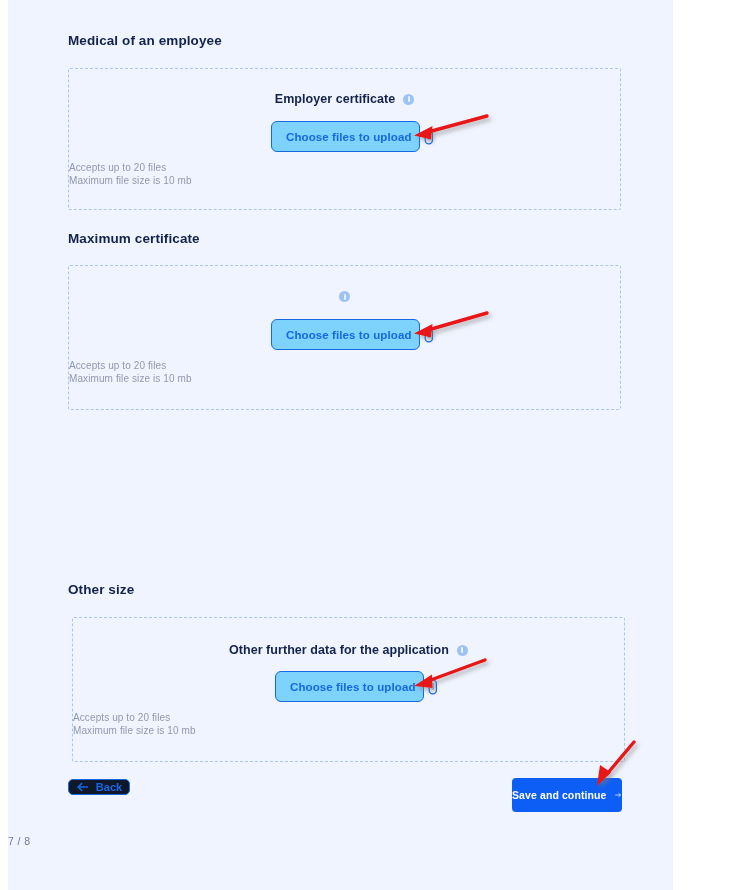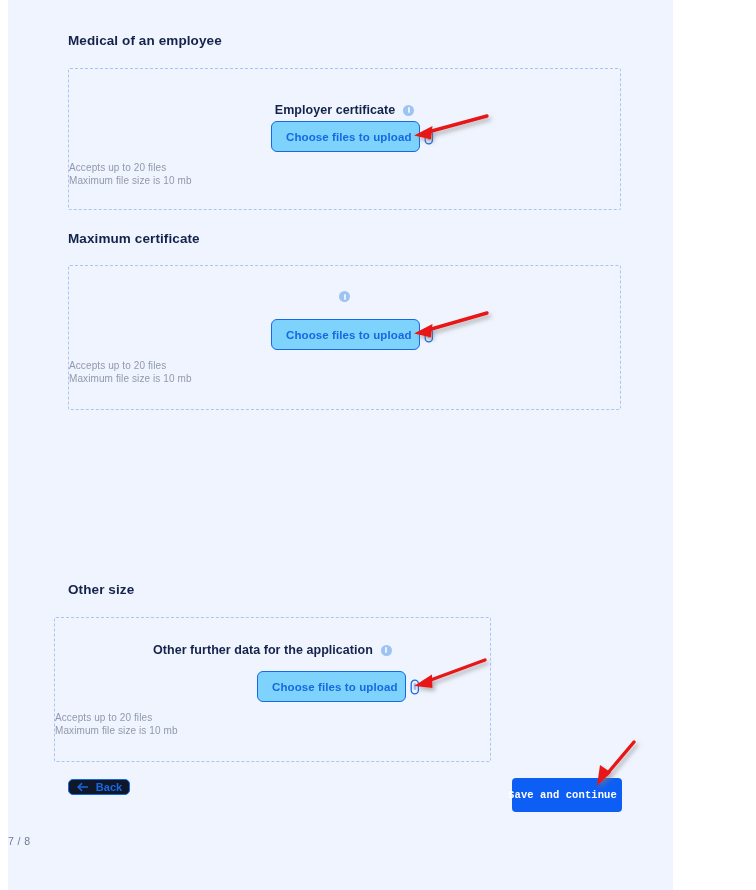--- a/index.html
+++ b/index.html
@@ -150,21 +150,20 @@
     height: 34px;
     border: none;
     border-radius: 4px;
     background: #0d5ef4;
     display: flex;
     align-items: center;
     justify-content: center;
     gap: 9px;
     box-sizing: border-box;
     cursor: pointer;
-    font-family: Liberation Mono, monospace;
   }
   .nav-btn-save .lbl {
     font-size: 10.5px;
     font-weight: bold;
     color: #ffffff;
     letter-spacing: 0.1px;
     white-space: nowrap;
   }
 
   .pager {
@@ -188,21 +187,21 @@
 </style>
 </head>
 <body>
 
 <div class="page-panel">
   <div class="content">
 
     <div class="section-heading" style="left:60px; top:33px;">Medical of an employee</div>
 
     <div class="upload-card" style="left:60px; top:68px; width:553px; height:142px;">
-      <div class="card-label-row" style="top:23px;margin-top:11px;">
+      <div class="card-label-row" style="top:23px;">
         <span class="card-label">Employer certificate</span>
         <span class="info-icon"></span>
       </div>
 
       <div class="choose-btn" style="left:202px; top:52px; width:149px;">
         <span class="choose-btn-label">Choose files to upload</span>
         <svg class="clip-icon" viewBox="0 0 14 16">
           <rect x="3.2" y="1.2" width="7.2" height="13.6" rx="3.6" fill="none" stroke="#1668e3" stroke-width="1.3"></rect>
           <rect x="5.6" y="4" width="2.6" height="7" rx="1.3" fill="#9dc3f5"></rect>
         </svg>
@@ -230,21 +229,21 @@
       </div>
 
       <div class="hint-block" style="top:93px;">
         <div>Accepts up to 20 files</div>
         <div>Maximum file size is 10 mb</div>
       </div>
     </div>
 
     <div class="section-heading" style="left:60px; top:582px;">Other size</div>
 
-    <div class="upload-card" style="left:46px; top:617px; width:437px; height:145px;">
+    <div class="upload-card" style="left:64px; top:617px; width:553px; height:145px;">
       <div class="card-label-row" style="top:25px;">
         <span class="card-label">Other further data for the application</span>
         <span class="info-icon"></span>
       </div>
 
       <div class="choose-btn" style="left:202px; top:53px; width:149px;">
         <span class="choose-btn-label">Choose files to upload</span>
         <svg class="clip-icon" viewBox="0 0 14 16">
           <rect x="3.2" y="1.2" width="7.2" height="13.6" rx="3.6" fill="none" stroke="#1668e3" stroke-width="1.3"></rect>
           <rect x="5.6" y="4" width="2.6" height="7" rx="1.3" fill="#9dc3f5"></rect>

